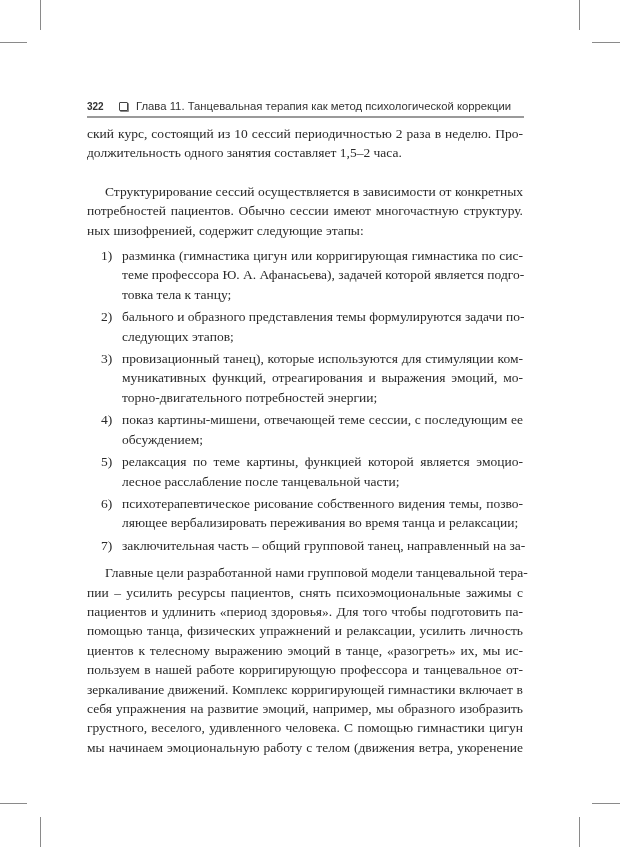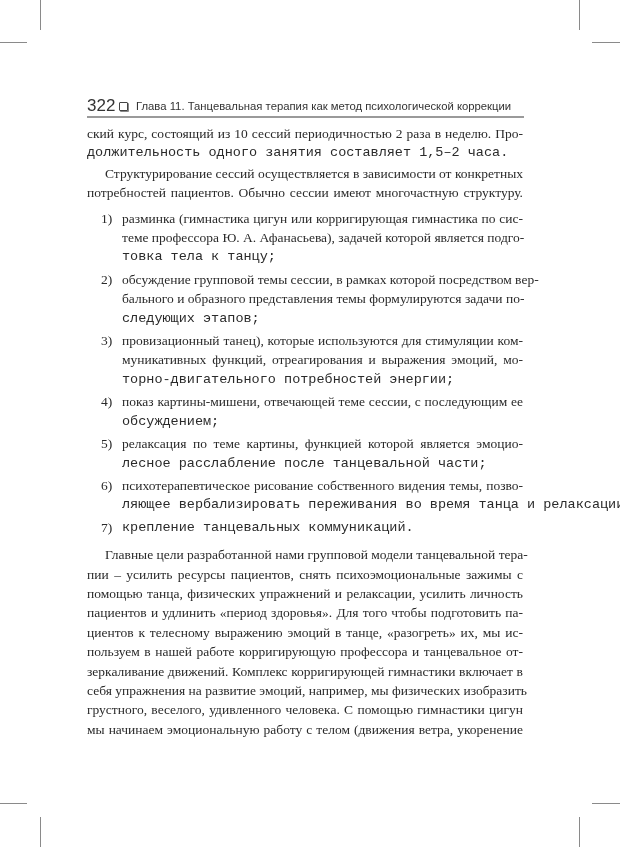--- a/index.html
+++ b/index.html
@@ -9,39 +9,39 @@
     font-family: "Liberation Serif", "DejaVu Serif", serif;
     color: #2a2a2a;
   }
   .crop { position: absolute; background: #8a8a8a; }
   .header {
     position: absolute; left: 87px; top: 97px; width: 436px; height: 18px;
     display: flex; align-items: center;
     font-family: "Liberation Sans", "DejaVu Sans", sans-serif;
     font-size: 11.3px; color: #333; white-space: nowrap;
   }
-  .page-num { font-weight: normal; font-size: 17px; width: 30px; }
+  .page-num { font-weight: bold; font-size: 10px; width: 30px; }
   .box-icon {
     display: inline-block; width: 7px; height: 7px; border: 1.2px solid #444;
     border-radius: 1px; margin: 0 8px 0 2px; background: #fff;
     box-shadow: 1px 1px 0 #888;
   }
   .header-rule {
     position: absolute; left: 87px; top: 116px; width: 437px; height: 2px; background: #9a9a9a;
   }
   .body-text {
     position: absolute; left: 87px; top: 124px; width: 436px;
     font-size: 13.5px; line-height: 19.4px;
   }
   .line { display: block; white-space: nowrap; text-align: justify; text-align-last: justify; }
-  .line.last { text-align-last: left; font-family: Liberation Mono, monospace; }
+  .line.last { text-align-last: left; }
   .indent { padding-left: 18px; }
   .item { position: relative; padding-left: 35px; margin-top: 3px; }
   .item .num { position: absolute; left: 14px; top: 0; }
-  .para-gap { margin-top: 1px; }
+  .para-gap { margin-top: 19px; }
   .list-top { margin-top: 6px; }
 </style>
 </head>
 <body>
 
 <div class="crop" style="left:40px;top:0;width:1px;height:30px;"></div>
 <div class="crop" style="left:0;top:42px;width:27px;height:1px;"></div>
 <div class="crop" style="left:579px;top:0;width:1px;height:30px;"></div>
 <div class="crop" style="left:592px;top:42px;width:28px;height:1px;"></div>
 <div class="crop" style="left:0;top:803px;width:27px;height:1px;"></div>
@@ -58,32 +58,32 @@
 
 <div class="body-text">
   <div>
     <span class="line">ский курс, состоящий из 10 сессий периодичностью 2 раза в неделю. Про-</span>
     <span class="line last">должительность одного занятия составляет 1,5–2 часа.</span>
   </div>
 
   <div class="para-gap">
     <span class="line indent">Структурирование сессий осуществляется в зависимости от конкретных</span>
     <span class="line">потребностей пациентов. Обычно сессии имеют многочастную структуру.</span>
+    <span class="line last">ных шизофренией, содержит следующие этапы:</span>
   </div>
 
   <div class="list-top">
     <div class="item">
       <span class="num">1)</span>
       <span class="line">разминка (гимнастика цигун или корригирующая гимнастика по сис-</span>
       <span class="line">теме профессора Ю. А. Афанасьева), задачей которой является подго-</span>
       <span class="line last">товка тела к танцу;</span>
     </div>
     <div class="item">
       <span class="num">2)</span>
-      <span class="line">обсуждение групповой темы сессии, в рамках которой посредством вер-</span>
       <span class="line">бального и образного представления темы формулируются задачи по-</span>
       <span class="line last">следующих этапов;</span>
     </div>
     <div class="item">
       <span class="num">3)</span>
       <span class="line">провизационный танец), которые используются для стимуляции ком-</span>
       <span class="line">муникативных функций, отреагирования и выражения эмоций, мо-</span>
       <span class="line last">торно-двигательного потребностей энергии;</span>
     </div>
     <div class="item">
@@ -96,30 +96,30 @@
       <span class="line">релаксация по теме картины, функцией которой является эмоцио-</span>
       <span class="line last">лесное расслабление после танцевальной части;</span>
     </div>
     <div class="item">
       <span class="num">6)</span>
       <span class="line">психотерапевтическое рисование собственного видения темы, позво-</span>
       <span class="line last">ляющее вербализировать переживания во время танца и релаксации;</span>
     </div>
     <div class="item">
       <span class="num">7)</span>
-      <span class="line last">крепление танцевальных коммуникаций.</span>
+      <span class="line">заключительная часть – общий групповой танец, направленный на за-</span>
     </div>
   </div>
 
   <div style="margin-top:8px">
     <span class="line indent">Главные цели разработанной нами групповой модели танцевальной тера-</span>
     <span class="line">пии – усилить ресурсы пациентов, снять психоэмоциональные зажимы с</span>
+    <span class="line">пациентов и удлинить «период здоровья». Для того чтобы подготовить па-</span>
     <span class="line">помощью танца, физических упражнений и релаксации, усилить личность</span>
-    <span class="line">пациентов и удлинить «период здоровья». Для того чтобы подготовить па-</span>
     <span class="line">циентов к телесному выражению эмоций в танце, «разогреть» их, мы ис-</span>
     <span class="line">пользуем в нашей работе корригирующую профессора и танцевальное от-</span>
     <span class="line">зеркаливание движений. Комплекс корригирующей гимнастики включает в</span>
-    <span class="line">себя упражнения на развитие эмоций, например, мы физических изобразить</span>
+    <span class="line">себя упражнения на развитие эмоций, например, мы образного изобразить</span>
     <span class="line">грустного, веселого, удивленного человека. С помощью гимнастики цигун</span>
     <span class="line">мы начинаем эмоциональную работу с телом (движения ветра, укоренение</span>
 
   </div>
 </div>
 
 </body></html>

